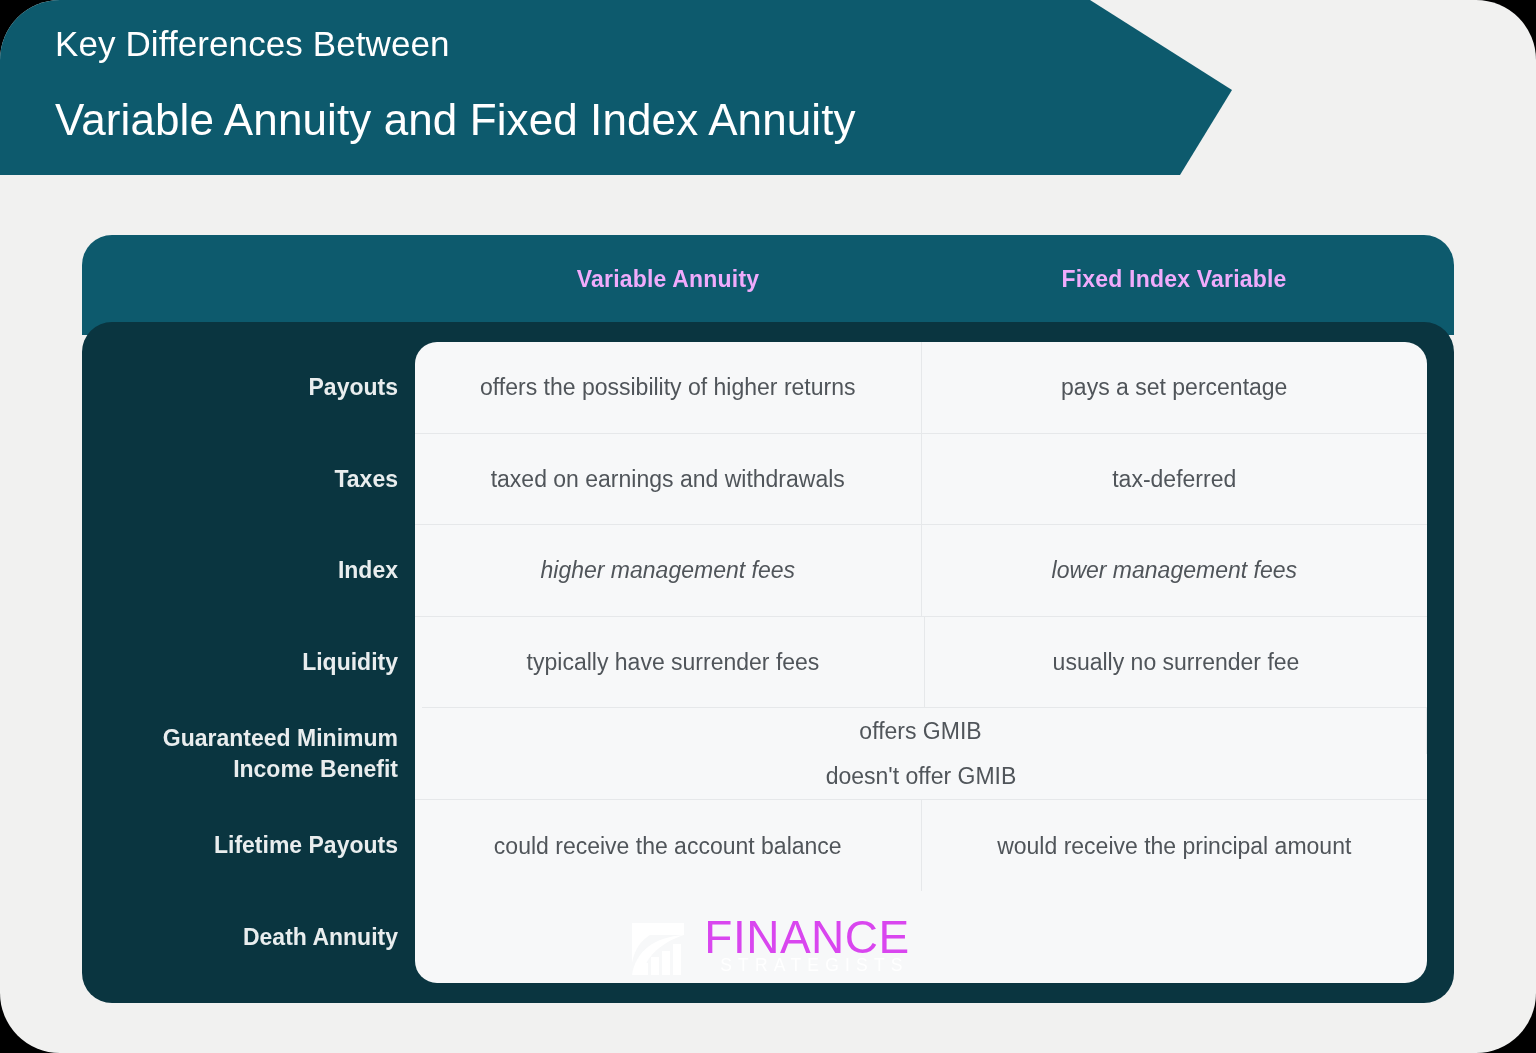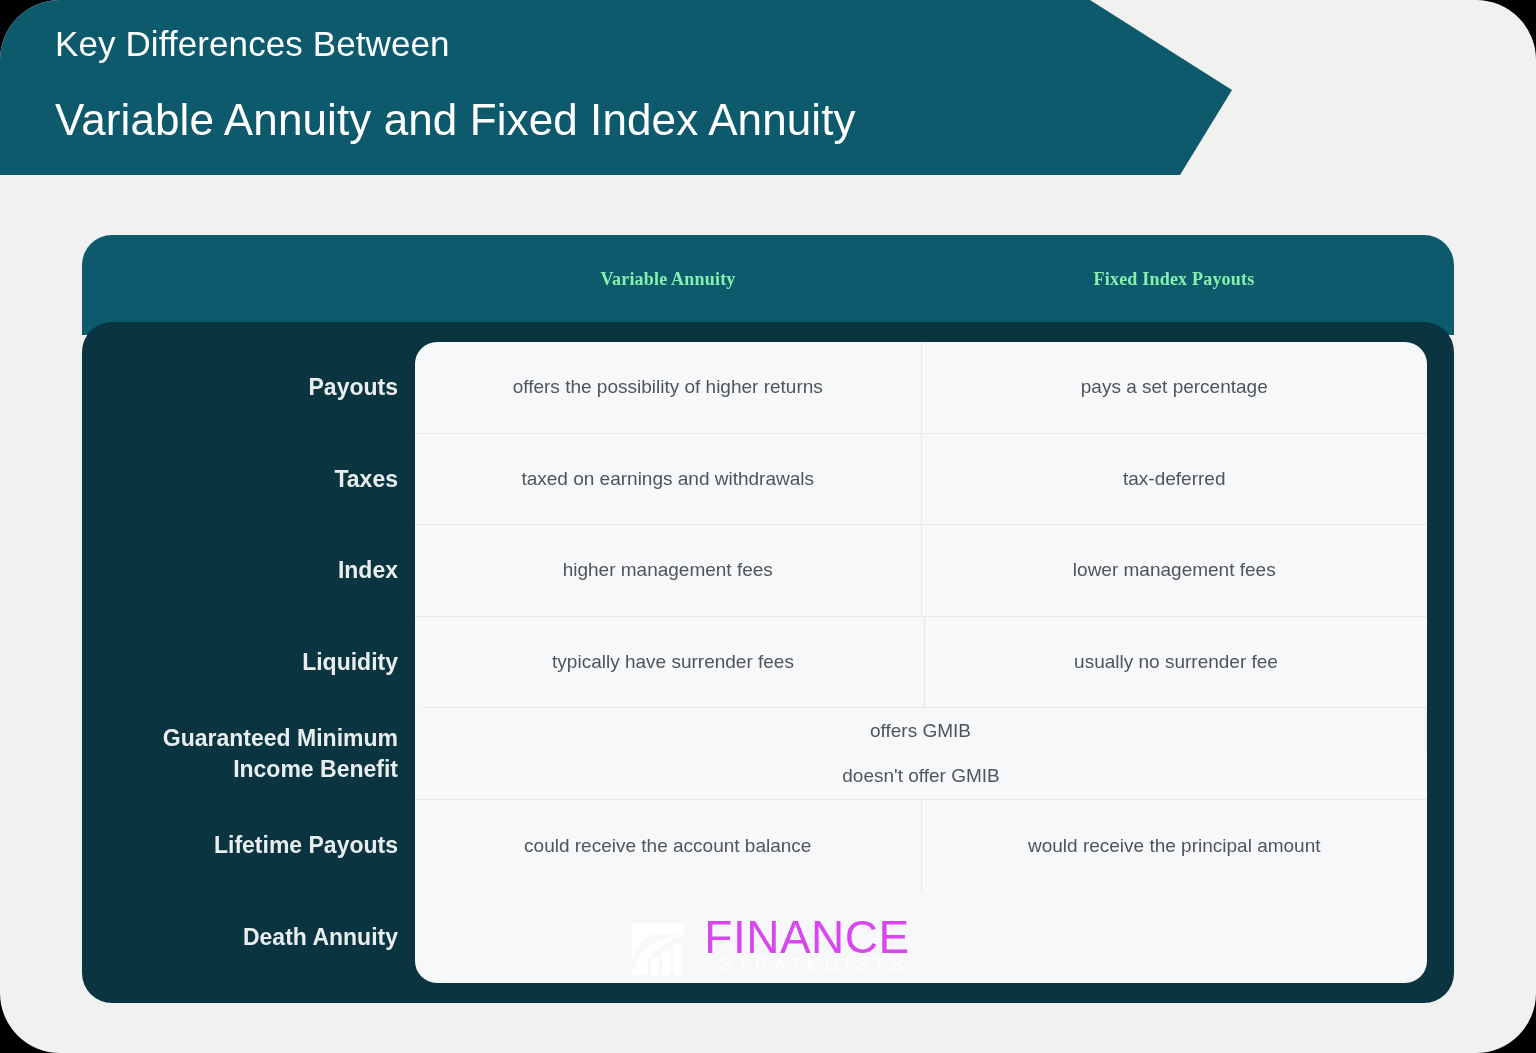--- a/index.html
+++ b/index.html
@@ -78,25 +78,24 @@
     position:absolute;
     left:333px; top:0;
     width:1012px; height:88px;
     display:flex;
   }
   .head-cell {
     flex:1;
     display:flex;
     align-items:center;
     justify-content:center;
-    color:#86efac;
-    font-size:18px;
+    color:#f0abfc;
+    font-size:23px;
     font-weight:700;
     letter-spacing:0.2px;
-    font-family:Liberation Serif, serif;
   }
 
   
   .table-body {
     position:absolute;
     left:0; top:87px;
     width:1372px; height:681px;
     background:#0a3540;
     border-radius:30px;
   }
@@ -143,21 +142,21 @@
     display:flex;
     border-bottom:1px solid #e6e8ea;
   }
   .panel-row:last-child { border-bottom:none; }
   .panel-cell {
     flex:1;
     display:flex;
     align-items:center;
     justify-content:center;
     color:#50555a;
-    font-size:19px;
+    font-size:23px;
     font-weight:400;
     line-height:30px;
     text-align:center;
     padding:0 12px;
   }
   .panel-cell.left { border-right:1px solid #e6e8ea; }
 
   
   .logo {
     position:absolute;
@@ -200,21 +199,21 @@
       <div class="title-line1">Key Differences Between</div>
       <div class="title-line2">Variable Annuity and Fixed Index Annuity</div>
     </div>
   </div>
 
   <div class="table-card">
 
     <div class="table-head">
       <div class="head-cells">
         <div class="head-cell">Variable Annuity</div>
-        <div class="head-cell">Fixed Index Payouts</div>
+        <div class="head-cell">Fixed Index Variable</div>
       </div>
     </div>
 
     <div class="table-body">
       <div class="grid">
 
         <div class="label-col">
           <div class="row-label" style="height: 91.5714px;">Payouts</div>
           <div class="row-label" style="height: 91.5714px;">Taxes</div>
           <div class="row-label" style="height: 91.5714px;">Index</div>
@@ -226,21 +225,21 @@
 
         <div class="panel">
           <div class="panel-row" style="height: 91.5714px;">
             <div class="panel-cell left">offers the possibility of higher returns</div>
             <div class="panel-cell">pays a set percentage</div>
           </div>
           <div class="panel-row" style="height: 91.5714px;">
             <div class="panel-cell left">taxed on earnings and withdrawals</div>
             <div class="panel-cell">tax-deferred</div>
           </div>
-          <div class="panel-row" style="height: 91.5714px;">
+          <div class="panel-row" style="height: 91.5714px; font-style: italic;">
             <div class="panel-cell left">higher management fees</div>
             <div class="panel-cell">lower management fees</div>
           </div>
           <div class="panel-row" style="height: 91.5714px; margin-left: 7px;">
             <div class="panel-cell left">typically have surrender fees</div>
             <div class="panel-cell">usually no surrender fee</div>
           </div>
           <div class="panel-row" style="height: 91.5714px; flex-direction: column;">
             <div class="panel-cell left">offers GMIB</div>
             <div class="panel-cell">doesn't offer GMIB</div>

